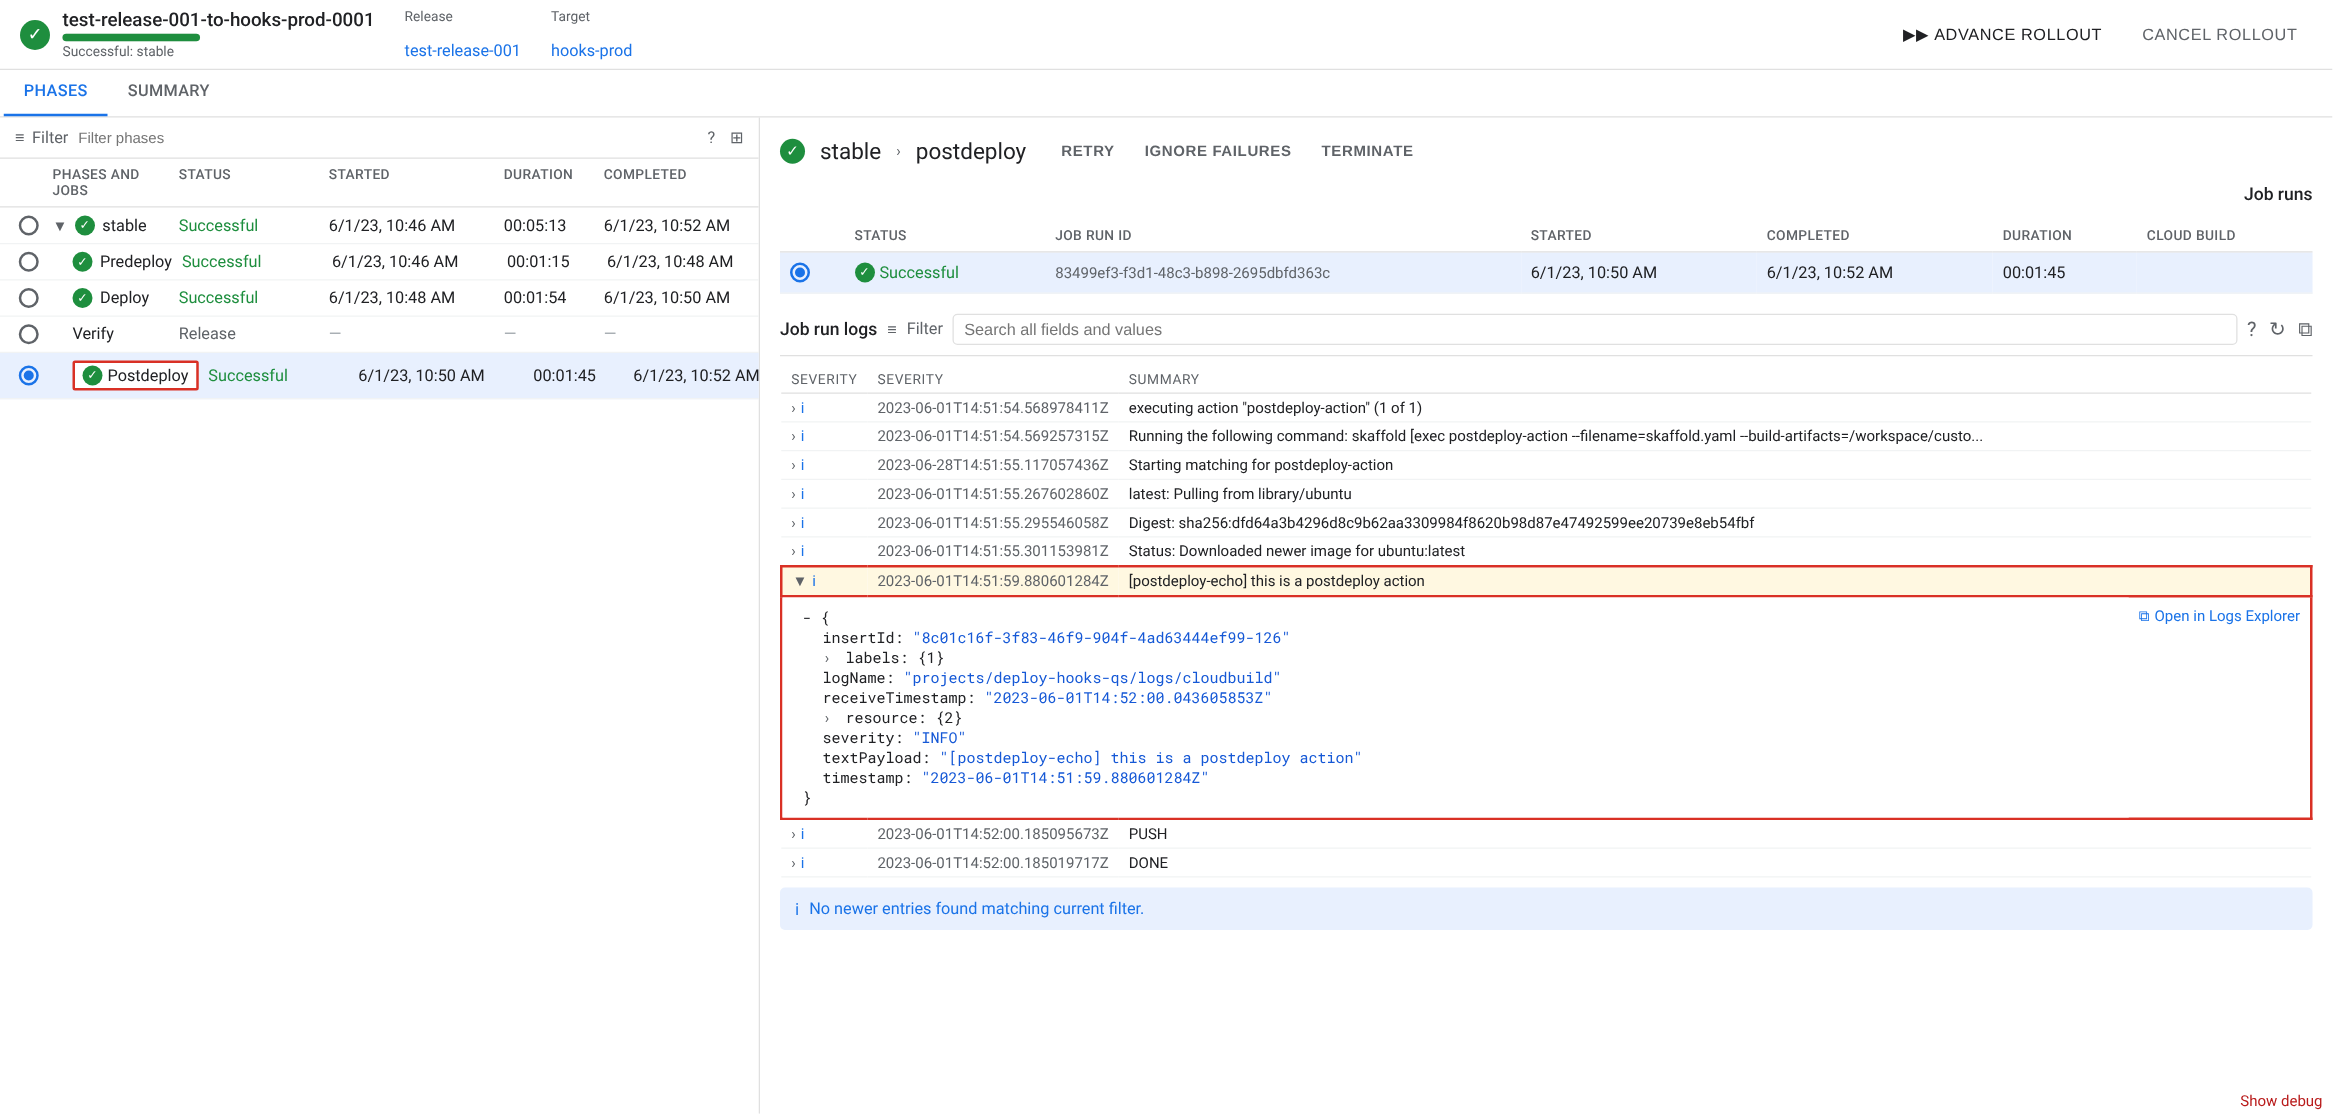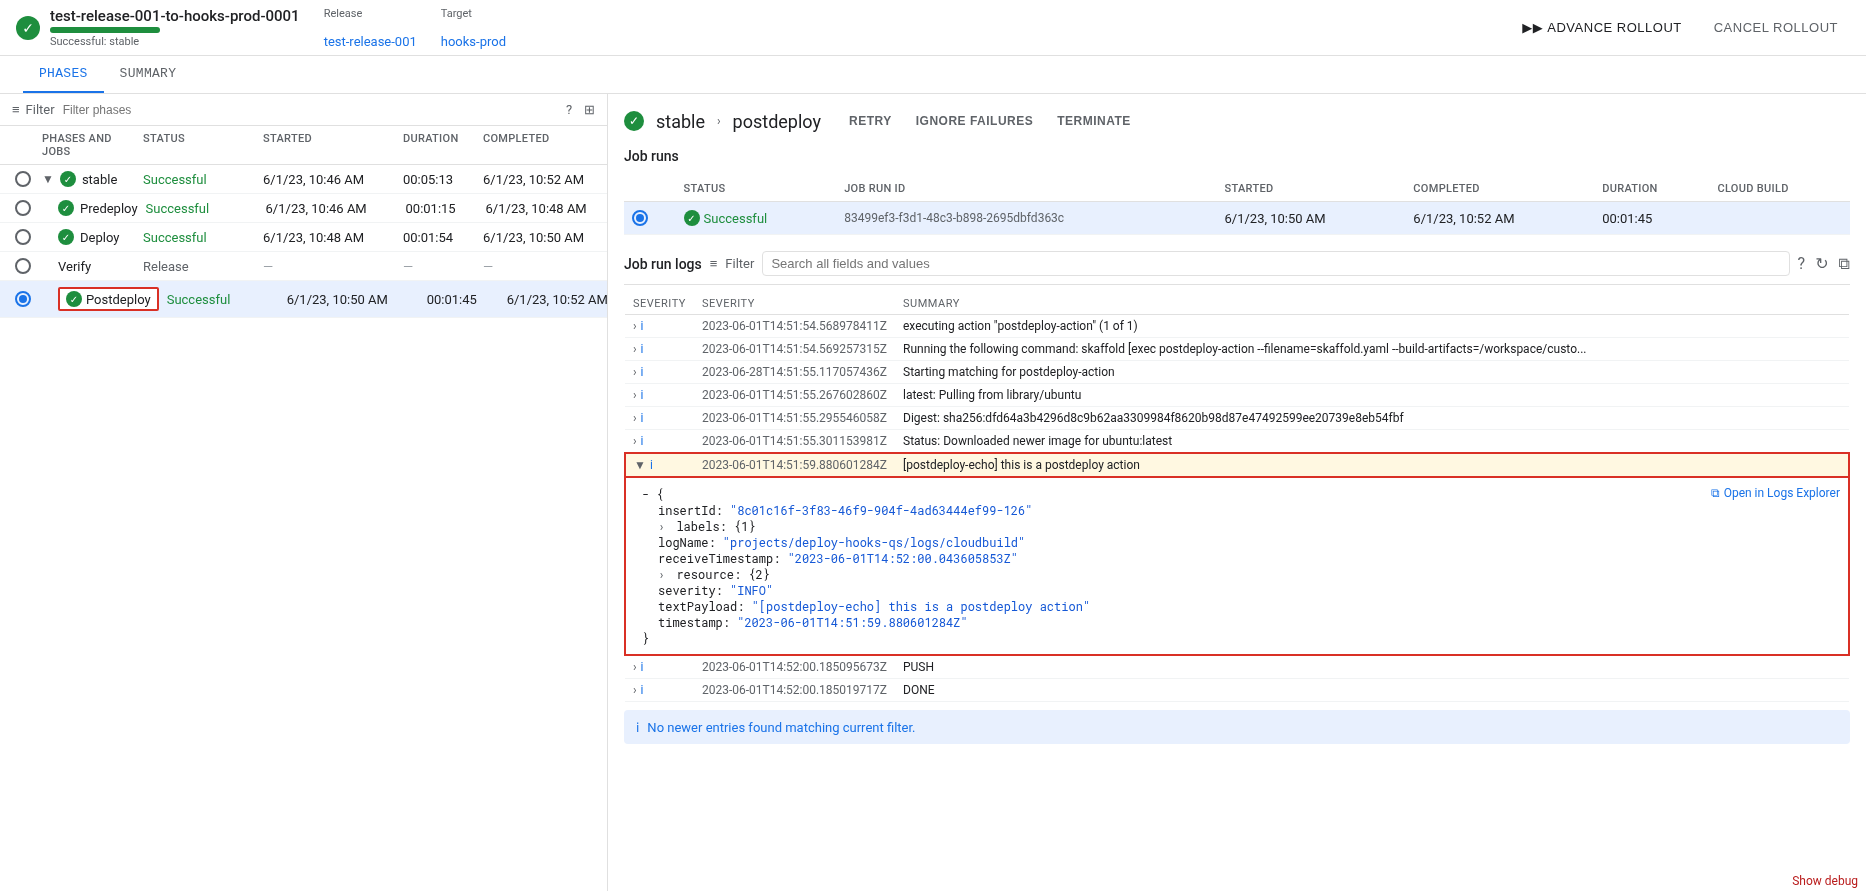--- a/index.html
+++ b/index.html
@@ -16,21 +16,21 @@
     .meta-label { font-size: 11px; color: #5f6368; }
     .release-target { display: flex; gap: 24px; margin-left: 8px; }
     .rt-section { display: flex; flex-direction: column; gap: 14px; }
     .rt-label { font-size: 11px; color: #5f6368; }
     .rt-link { font-size: 13px; color: #1a73e8; text-decoration: none; cursor: pointer; }
     .header-actions { display: flex; align-items: center; gap: 8px; margin-left: auto; }
     .action-btn { display: flex; align-items: center; gap: 4px; padding: 6px 12px; border: none; background: none; color: #5f6368; font-size: 13px; cursor: pointer; font-weight: 500; letter-spacing: 0.5px; }
     .action-btn-advance { color: #202124; }
 
     
-    .tabs { display: flex; padding: 0 23px; border-bottom: 1px solid #e0e0e0; font-family: Liberation Mono, monospace; }
+    .tabs { display: flex; padding: 0 3px; border-bottom: 1px solid #e0e0e0; }
     .tab { padding: 10px 16px; font-size: 13px; font-weight: 500; color: #5f6368; cursor: pointer; border-bottom: 2px solid transparent; letter-spacing: 0.3px; }
     .tab.active { color: #1a73e8; border-bottom: 2px solid #1a73e8; }
 
     
     .main { display: flex; height: calc(896px - 56px - 43px); }
 
     
     .left-panel { width: 608px; flex-shrink: 0; border-right: 1px solid #e0e0e0; overflow: hidden; display: flex; flex-direction: column; }
     .filter-bar { display: flex; align-items: center; padding: 8px 12px; gap: 8px; border-bottom: 1px solid #e0e0e0; }
     .filter-btn { display: flex; align-items: center; gap: 6px; color: #5f6368; cursor: pointer; font-size: 13px; }
@@ -56,21 +56,21 @@
     .postdeploy-highlight { background: white; border: 2px solid #d93025; border-radius: 2px; padding: 2px 6px; display: flex; align-items: center; gap: 4px; }
     .expand-icon { color: #5f6368; font-size: 12px; cursor: pointer; }
     .dash { color: #9aa0a6; }
 
     
     .right-panel { flex: 1; overflow-y: auto; padding: 16px; }
     .phase-header { display: flex; align-items: center; gap: 12px; margin-bottom: 16px; }
     .phase-title { font-size: 18px; font-weight: 400; color: #202124; }
     .phase-actions { display: flex; gap: 8px; margin-left: 8px; }
     .phase-action-btn { padding: 4px 8px; background: none; border: none; font-size: 12px; font-weight: 600; color: #5f6368; cursor: pointer; letter-spacing: 0.5px; }
-    .section-title { font-size: 14px; font-weight: 500; margin-bottom: 12px; color: #202124; }
+    .section-title { font-size: 14px; font-weight: 500; margin-bottom: 12px; color: #202124; text-align: right; }
 
     
     .job-runs-table { width: 100%; border-collapse: collapse; margin-bottom: 16px; }
     .job-runs-table th { font-size: 11px; color: #5f6368; font-weight: 500; text-align: left; padding: 6px 8px; border-bottom: 1px solid #e0e0e0; text-transform: uppercase; letter-spacing: 0.3px; }
     .job-runs-table td { padding: 8px 8px; font-size: 13px; color: #202124; border-bottom: 1px solid #f1f3f4; }
     .job-run-selected { background: #e8f0fe; }
     .blue-dot { width: 16px; height: 16px; border: 2px solid #1a73e8; border-radius: 50%; display: inline-flex; align-items: center; justify-content: center; }
     .blue-dot-inner { width: 8px; height: 8px; background: #1a73e8; border-radius: 50%; }
 
     

